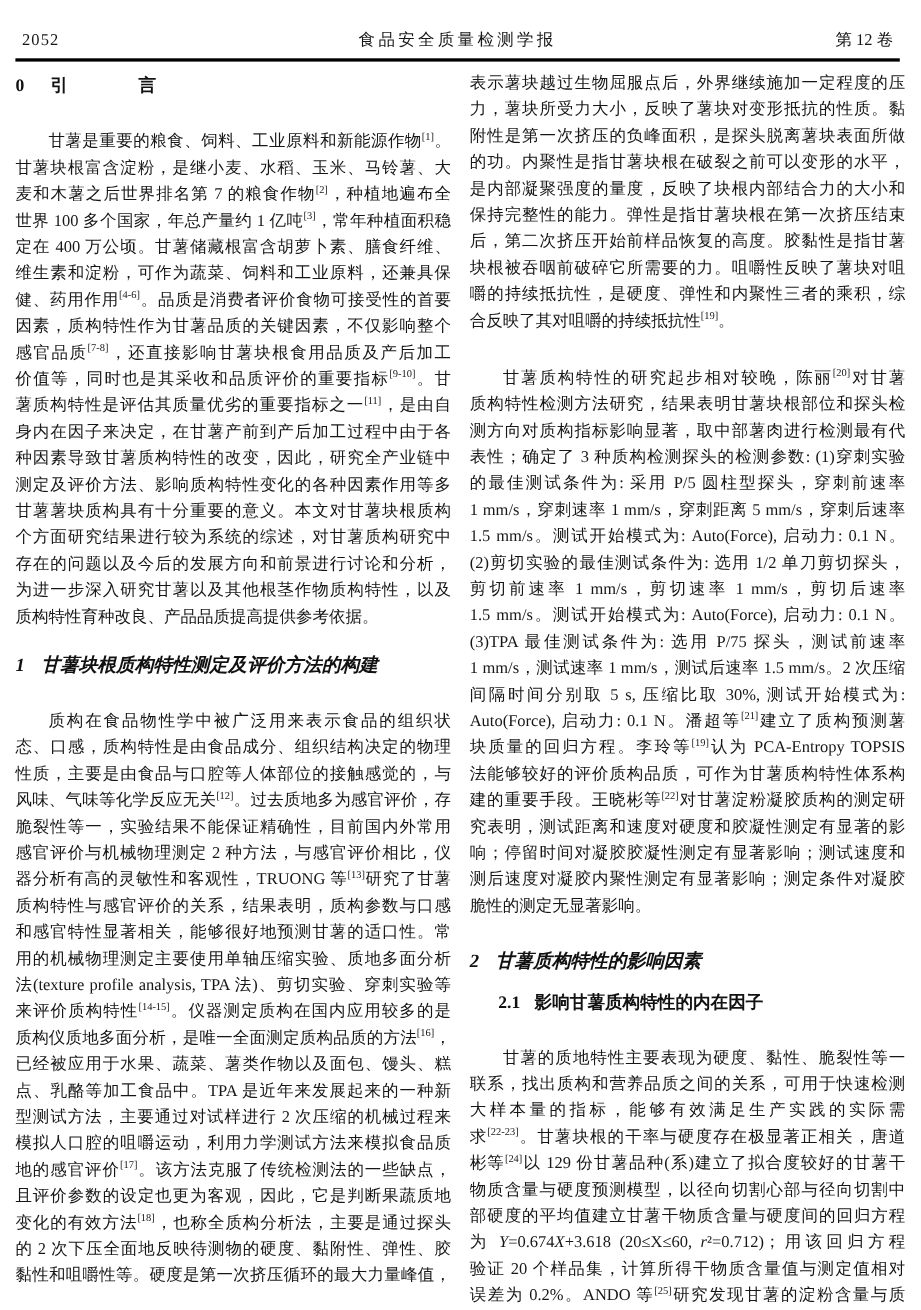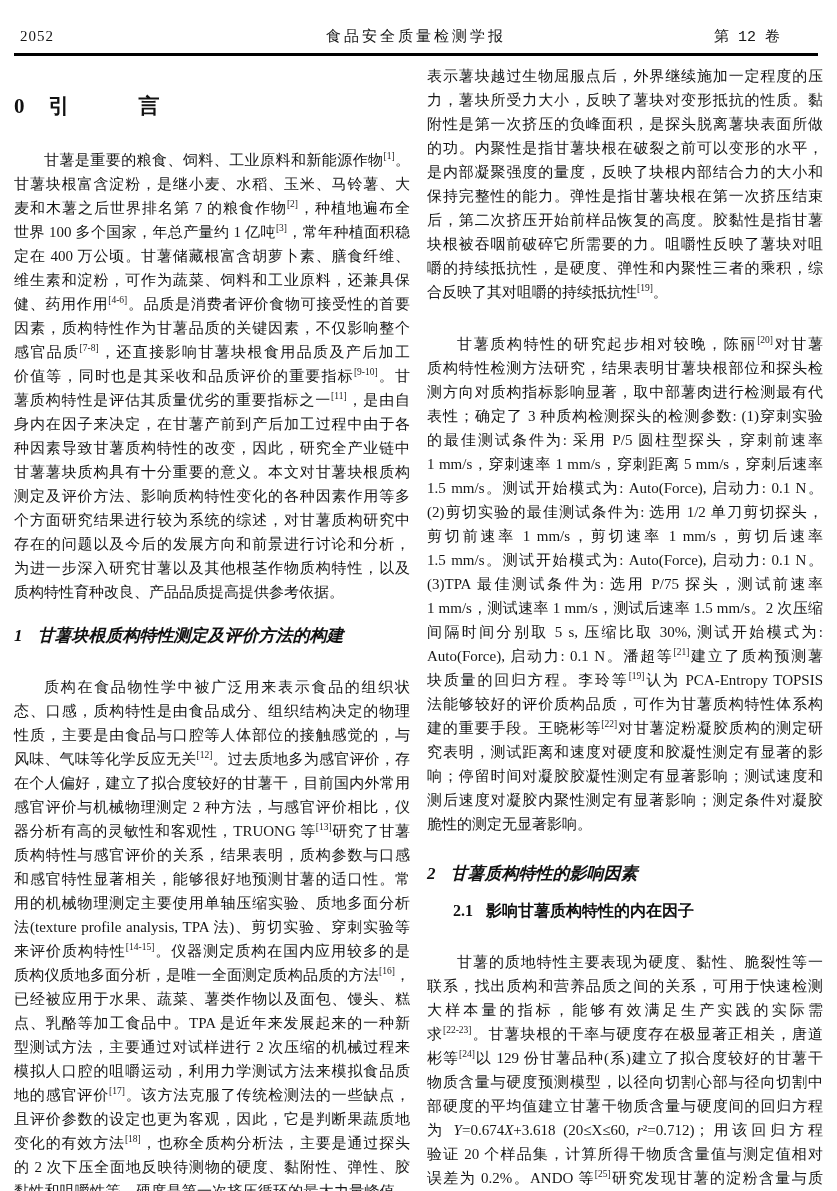--- a/index.html
+++ b/index.html
@@ -10,36 +10,36 @@
     overflow:hidden;
   }
   .page{box-sizing:border-box;width:832px;height:1191px;padding:0 14px;}
   .pg-header{
     display:flex;align-items:baseline;
     padding:27px 6px 7px 6px;
     font-size:15px;
   }
   .hl{width:130px;text-align:left;letter-spacing:1px;}
   .hc{flex:1;text-align:center;letter-spacing:3px;}
-  .hr{width:130px;text-align:center;font-family:Liberation Mono, monospace;}
+  .hr{width:130px;text-align:right;}
   .rule{height:2.5px;background:#000;}
   .columns{display:flex;gap:17px;margin-top:8px;}
   .col{width:396px;flex:0 0 396px;}
   .line{
     font-size:15px;line-height:24px;
     text-align:justify;text-align-last:justify;
   }
   .line.indent{text-indent:2em;margin-top:28px;}
   .line.short{text-align-last:left;}
   sup{font-size:9.5px;line-height:0;vertical-align:super;}
   .h0,.h1,.h2{
     font-family:"Liberation Sans","DejaVu Sans",sans-serif;
     font-weight:bold;margin:0;color:#111;
   }
-  .h0{font-size:21px;margin:28px 0 15px 0;}
+  .h0{font-size:16px;margin:4px 0 15px 0;}
   .h0 .hnum{font-family:"Liberation Serif",serif;margin-right:24px;}
   .h0 .htitle{letter-spacing:24px;}
   .h1{font-size:17px;margin:20px 0 19px 0;font-style:italic;}
   .h1 .hnum{font-family:"Liberation Serif",serif;margin-right:15px;}
   .h2{font-size:16px;margin:16px 0 13px 0;}
   .h2 .hnum{font-family:"Liberation Serif",serif;margin-right:13px;margin-left:26px;}
   .sec2-h{margin-top:26px;margin-bottom:0;}
 </style>
 </head>
 <body>
@@ -66,36 +66,36 @@
           <div class="line">世界 100 多个国家，年总产量约 1 亿吨<sup>[3]</sup>，常年种植面积稳</div>
           <div class="line">定在 400 万公顷。甘薯储藏根富含胡萝卜素、膳食纤维、</div>
           <div class="line">维生素和淀粉，可作为蔬菜、饲料和工业原料，还兼具保</div>
           <div class="line">健、药用作用<sup>[4-6]</sup>。品质是消费者评价食物可接受性的首要</div>
           <div class="line">因素，质构特性作为甘薯品质的关键因素，不仅影响整个</div>
           <div class="line">感官品质<sup>[7-8]</sup>，还直接影响甘薯块根食用品质及产后加工</div>
           <div class="line">价值等，同时也是其采收和品质评价的重要指标<sup>[9-10]</sup>。甘</div>
           <div class="line">薯质构特性是评估其质量优劣的重要指标之一<sup>[11]</sup>，是由自</div>
           <div class="line">身内在因子来决定，在甘薯产前到产后加工过程中由于各</div>
           <div class="line">种因素导致甘薯质构特性的改变，因此，研究全产业链中</div>
+          <div class="line">测定及评价方法、影响质构特性变化的各种因素作用等多</div>
           <div class="line">甘薯薯块质构具有十分重要的意义。本文对甘薯块根质构</div>
-          <div class="line">测定及评价方法、影响质构特性变化的各种因素作用等多</div>
           <div class="line">个方面研究结果进行较为系统的综述，对甘薯质构研究中</div>
           <div class="line">存在的问题以及今后的发展方向和前景进行讨论和分析，</div>
           <div class="line">为进一步深入研究甘薯以及其他根茎作物质构特性，以及</div>
           <div class="line short">质构特性育种改良、产品品质提高提供参考依据。</div>
         </div>
       <h3 class="h1">
         <span class="hnum">1</span><span>甘薯块根质构特性测定及评价方法的构建</span>
       </h3>
       <div class="para">
           <div class="line indent">质构在食品物性学中被广泛用来表示食品的组织状</div>
           <div class="line">态、口感，质构特性是由食品成分、组织结构决定的物理</div>
           <div class="line">性质，主要是由食品与口腔等人体部位的接触感觉的，与</div>
           <div class="line">风味、气味等化学反应无关<sup>[12]</sup>。过去质地多为感官评价，存</div>
-          <div class="line">在个人偏好，建立了拟合度较好的甘薯干，目前国内外常用</div>
+          <div class="line">脆裂性等一，实验结果不能保证精确性，目前国内外常用</div>
           <div class="line">感官评价与机械物理测定 2 种方法，与感官评价相比，仪</div>
           <div class="line">器分析有高的灵敏性和客观性，TRUONG 等<sup>[13]</sup>研究了甘薯</div>
           <div class="line">质构特性与感官评价的关系，结果表明，质构参数与口感</div>
           <div class="line">和感官特性显著相关，能够很好地预测甘薯的适口性。常</div>
           <div class="line">用的机械物理测定主要使用单轴压缩实验、质地多面分析</div>
           <div class="line">法(texture profile analysis, TPA 法)、剪切实验、穿刺实验等</div>
           <div class="line">来评价质构特性<sup>[14-15]</sup>。仪器测定质构在国内应用较多的是</div>
           <div class="line">质构仪质地多面分析，是唯一全面测定质构品质的方法<sup>[16]</sup>，</div>
           <div class="line">已经被应用于水果、蔬菜、薯类作物以及面包、馒头、糕</div>
           <div class="line">点、乳酪等加工食品中。TPA 是近年来发展起来的一种新</div>

